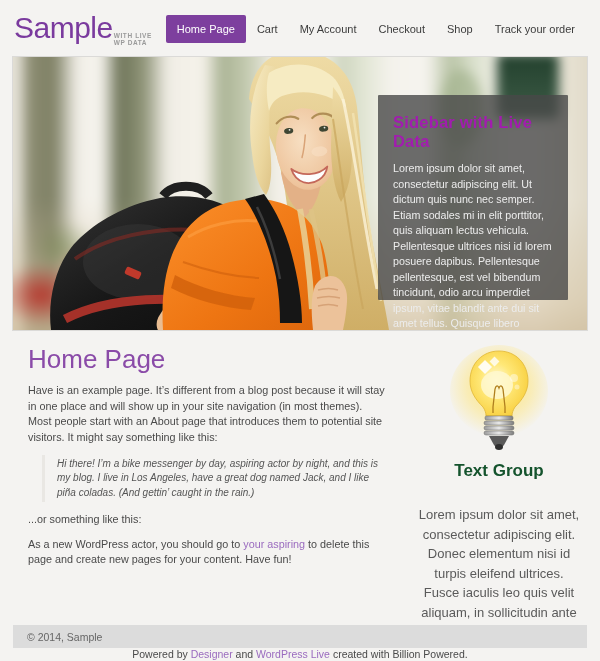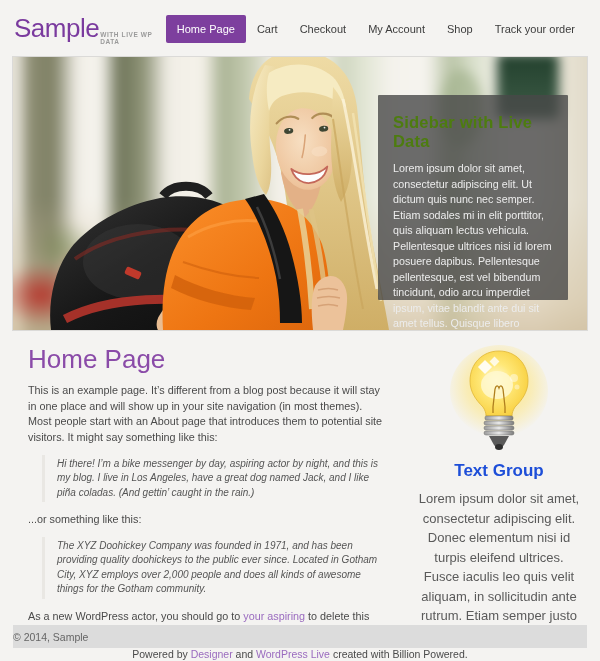--- a/index.html
+++ b/index.html
@@ -3,21 +3,21 @@
 <meta charset="utf-8">
 <style>
   * { margin:0; padding:0; box-sizing:border-box; }
   html,body { background:#f4f3f1; }
   body { font-family:"Liberation Sans", sans-serif; }
   .page { position:relative; width:600px; height:661px; background:#f4f3f1; overflow:hidden; margin:0 auto; }
 
   
   .header { height:57px; padding:0 14px 0 14px; display:flex; justify-content:space-between; align-items:center; }
   .logo { display:flex; align-items:baseline; cursor:pointer; }
-  .logo-text { font-size:26px; color:#7a3a9e; letter-spacing:-0.5px; }
+  .logo-text { font-size:30px; color:#7a3a9e; letter-spacing:-0.5px; }
   .logo-tag { font-size:6.5px; color:#9a9a9a; letter-spacing:0.6px; text-transform:uppercase; margin-left:1px; font-weight:bold; }
   .nav { display:flex; align-items:center; gap:0; }
   .nav a { font-size:11px; color:#3c3c3c; text-decoration:none; padding:8px 11px; cursor:pointer; white-space:nowrap; }
   .nav a.active { background:#7d3f9e; color:#fff; border-radius:2px; }
 
   
   .hero { position:relative; margin:0 13px; height:273px; overflow:hidden; box-shadow:0 0 0 1px rgba(0,0,0,0.10); background:#e9e6dd; }
   .hero-bg { position:absolute; left:-14px; top:-14px; right:-14px; bottom:-14px; filter:blur(6px);
     background:
       radial-gradient(60px 45px at 42px 252px, rgba(183,33,27,0.85), rgba(183,33,27,0) 70%),
@@ -31,58 +31,58 @@
         #b9c4a6 75%, #dce2cf 79%, #f2efe8 84%, #f4f1ea 89%, #e8e3d4 94%, #ddd6c4 100%);
   }
   .hero-awning { position:absolute; right:42px; top:10px; width:62px; height:66px; border-radius:5px;
     background:linear-gradient(180deg,#22402d,#3e5c47); }
   .hero-bush { position:absolute; right:118px; top:26px; width:44px; height:78px; border-radius:50%;
     background:#9fb08a; opacity:0.65; }
   .woman-svg { position:absolute; left:0; top:0; width:574px; height:273px; }
 
   .overlay { position:absolute; top:38px; right:19px; width:190px; height:205px;
     background:rgba(72,72,72,0.80); color:#efefef; padding:13px 15px 10px 15px; border-radius:1px; }
-  .overlay h2 { font-size:16.5px; font-weight:bold; color:#4d7c0f; margin:5px 0 10px; letter-spacing:0.2px; }
+  .overlay h2 { font-size:16.5px; font-weight:bold; color:#a21caf; margin:5px 0 10px; letter-spacing:0.2px; }
   .overlay p { font-size:10.7px; line-height:1.45; color:#ececec; }
 
   
   .content { display:flex; padding:13px 15px 0 28px; height:295px; overflow:hidden; }
   .main-col { width:360px; margin-right:25px; flex:none; }
   .main-col h1 { font-size:26px; font-weight:normal; color:#8a4ba8; margin:1px 0 8px; }
   .main-col p { font-size:10.8px; line-height:1.45; color:#4a4a4a; margin:0 0 9px; }
   .main-col blockquote { font-size:10px; line-height:1.45; color:#555; font-style:italic;
     margin:2px 0 10px 14px; padding:2px 0 2px 12px; border-left:3px solid #e9e7e3; }
   a.plink { color:#9a6bbf; text-decoration:none; cursor:pointer; }
 
   .side-col { flex:1; text-align:center; padding-top:2px; }
   .bulb-svg { width:104px; height:112px; display:inline-block; }
-  .side-col h3 { font-size:17px; font-weight:600; color:#1d4ed8; margin:0 0 8px; }
+  .side-col h3 { font-size:17px; font-weight:600; color:#14532d; margin:0 0 24px; }
   .side-col p { font-size:13px; line-height:1.5; color:#5a5a5a; padding:0 2px; }
 
   
   .footer-bar { position:absolute; left:13px; right:13px; bottom:13px; height:23px; background:#dcdcdc;
-    display:flex; align-items:center; }
+    display:flex; align-items:center; padding-left:14px; }
   .footer-bar span { font-size:10.5px; color:#666; }
   .credits { position:absolute; left:0; right:0; bottom:0; height:13px; text-align:center; font-size:10.5px; color:#4a4a4a; }
 </style>
 </head>
 <body>
 
 <div class="page">
 
   <div class="header">
     <div class="logo">
       <span class="logo-text">Sample</span>
       <span class="logo-tag">WITH LIVE WP DATA</span>
     </div>
     <div class="nav">
       <a class="active">Home Page</a>
       <a>Cart</a>
+      <a>My Account</a>
       <a>Checkout</a>
-      <a>My Account</a>
       <a>Shop</a>
       <a>Track your order</a>
     </div>
   </div>
 
   <div class="hero">
     <div class="hero-bg">
       <div class="hero-awning"></div>
       <div class="hero-bush"></div>
     </div>
@@ -166,24 +166,23 @@
 
     <div class="overlay">
       <h2>Sidebar with Live Data</h2>
       <p>Lorem ipsum dolor sit amet, consectetur adipiscing elit. Ut dictum quis nunc nec semper. Etiam sodales mi in elit porttitor, quis aliquam lectus vehicula. Pellentesque ultrices nisi id lorem posuere dapibus. Pellentesque pellentesque, est vel bibendum tincidunt, odio arcu imperdiet ipsum, vitae blandit ante dui sit amet tellus. Quisque libero sapien, tempor id ultricies id, tincidunt ac eros.</p>
     </div>
   </div>
 
   <div class="content">
     <div class="main-col">
       <h1>Home Page</h1>
-      <p>This is an example page. It’s different from a blog post because it will stay in one place and will show up in your site navigation (in most themes). Most people start with an About page that introduces them to potential site visitors. It might say something like this:</p>
+      <p>Have is an example page. It’s different from a blog post because it will stay in one place and will show up in your site navigation (in most themes). Most people start with an About page that introduces them to potential site visitors. It might say something like this:</p>
       <blockquote>Hi there! I’m a bike messenger by day, aspiring actor by night, and this is my blog. I live in Los Angeles, have a great dog named Jack, and I like piña coladas. (And gettin’ caught in the rain.)</blockquote>
       <p>...or something like this:</p>
-      <blockquote>The XYZ Doohickey Company was founded in 1971, and has been providing quality doohickeys to the public ever since. Located in Gotham City, XYZ employs over 2,000 people and does all kinds of awesome things for the Gotham community.</blockquote>
       <p><span>As a new WordPress actor, you should go to </span><a class="plink">your aspiring</a><span> to delete this page and create new pages for your content. Have fun!</span></p>
     </div>
 
     <div class="side-col">
       <svg class="bulb-svg" viewBox="0 0 100 112">
         <defs>
           <radialGradient id="glowG" cx="0.5" cy="0.45" r="0.55">
             <stop offset="0" stop-color="#ffe470" stop-opacity="0.9"></stop>
             <stop offset="0.6" stop-color="#ffe470" stop-opacity="0.45"></stop>
             <stop offset="1" stop-color="#ffe470" stop-opacity="0"></stop>

